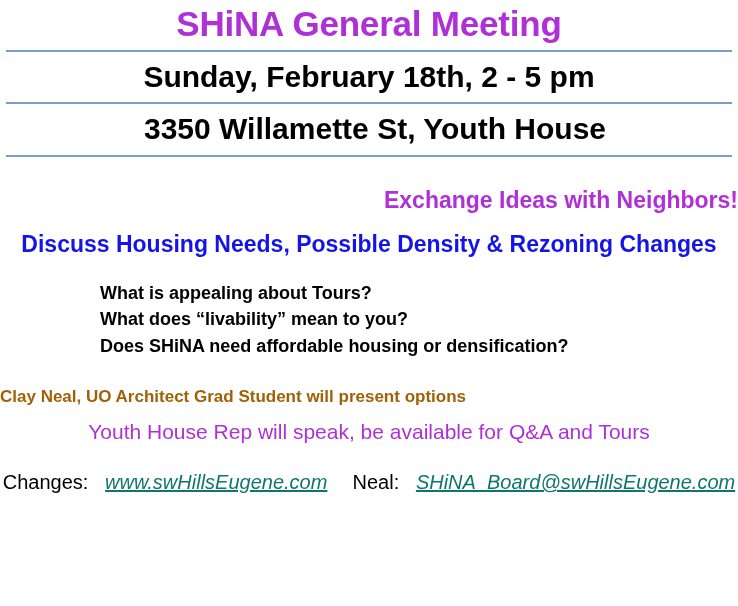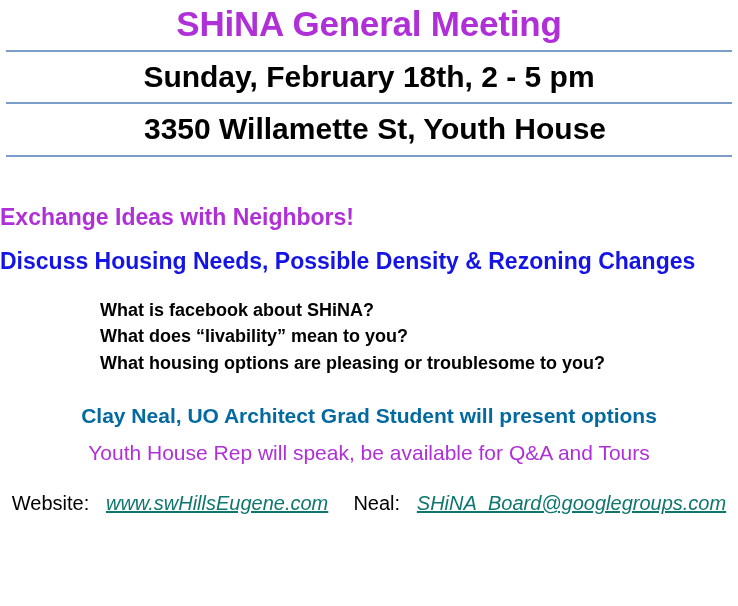--- a/index.html
+++ b/index.html
@@ -48,48 +48,48 @@
     text-align: center;
     color: #000000;
     font-size: 30px;
     font-weight: bold;
     line-height: 1.05;
     padding: 9px 0 10px 12px;
   }
 
   
   .tagline {
-    text-align: left;
+    text-align: right;
     color: #b030d8;
     font-size: 23px;
     font-weight: bold;
-    padding-top: 47px;
+    padding-top: 30px;
   }
   .discuss {
-    text-align: left;
+    text-align: center;
     color: #1414e6;
     font-size: 23px;
     font-weight: bold;
     padding-top: 17px;
   }
 
   .questions {
     margin: 22px 0 0 100px;
   }
   .question {
     color: #000000;
     font-size: 18px;
     font-weight: bold;
     line-height: 1.47;
   }
 
   .presenter {
-    text-align: center;
-    color: #0369a1;
-    font-size: 21px;
+    text-align: left;
+    color: #a16207;
+    font-size: 17px;
     font-weight: bold;
     padding-top: 28px;
   }
   .youth-rep {
     text-align: center;
     color: #b030d8;
     font-size: 21px;
     font-weight: normal;
     padding-top: 13px;
   }
@@ -141,32 +141,32 @@
   <div class="rule"></div>
 
   <div class="address-line">3350 Willamette St, Youth House</div>
   <div class="rule"></div>
 
   <div class="tagline">Exchange Ideas with Neighbors!</div>
 
   <div class="discuss">Discuss Housing Needs, Possible Density &amp; Rezoning Changes</div>
 
   <div class="questions">
-    <div class="question">What is facebook about SHiNA?</div>
+    <div class="question">What is appealing about Tours?</div>
     <div class="question">What does “livability” mean to you?</div>
-    <div class="question">What housing options are pleasing or troublesome to you?</div>
+    <div class="question">Does SHiNA need affordable housing or densification?</div>
   </div>
 
   <div class="presenter">Clay Neal, UO Architect Grad Student will present options</div>
   <div class="youth-rep">Youth House Rep will speak, be available for Q&amp;A and Tours</div>
 
   <div class="contact-row">
-    <span>Website:</span>
+    <span>Changes:</span>
     <span>&nbsp;</span>
     <span class="link">www.swHillsEugene.com</span>
     <span class="gap"></span>
     <span>Neal:</span>
     <span>&nbsp;</span>
-    <span class="link">SHiNA_Board@googlegroups.com</span>
+    <span class="link">SHiNA_Board@swHillsEugene.com</span>
   </div>
 
 
 </div>
 
 </body></html>

